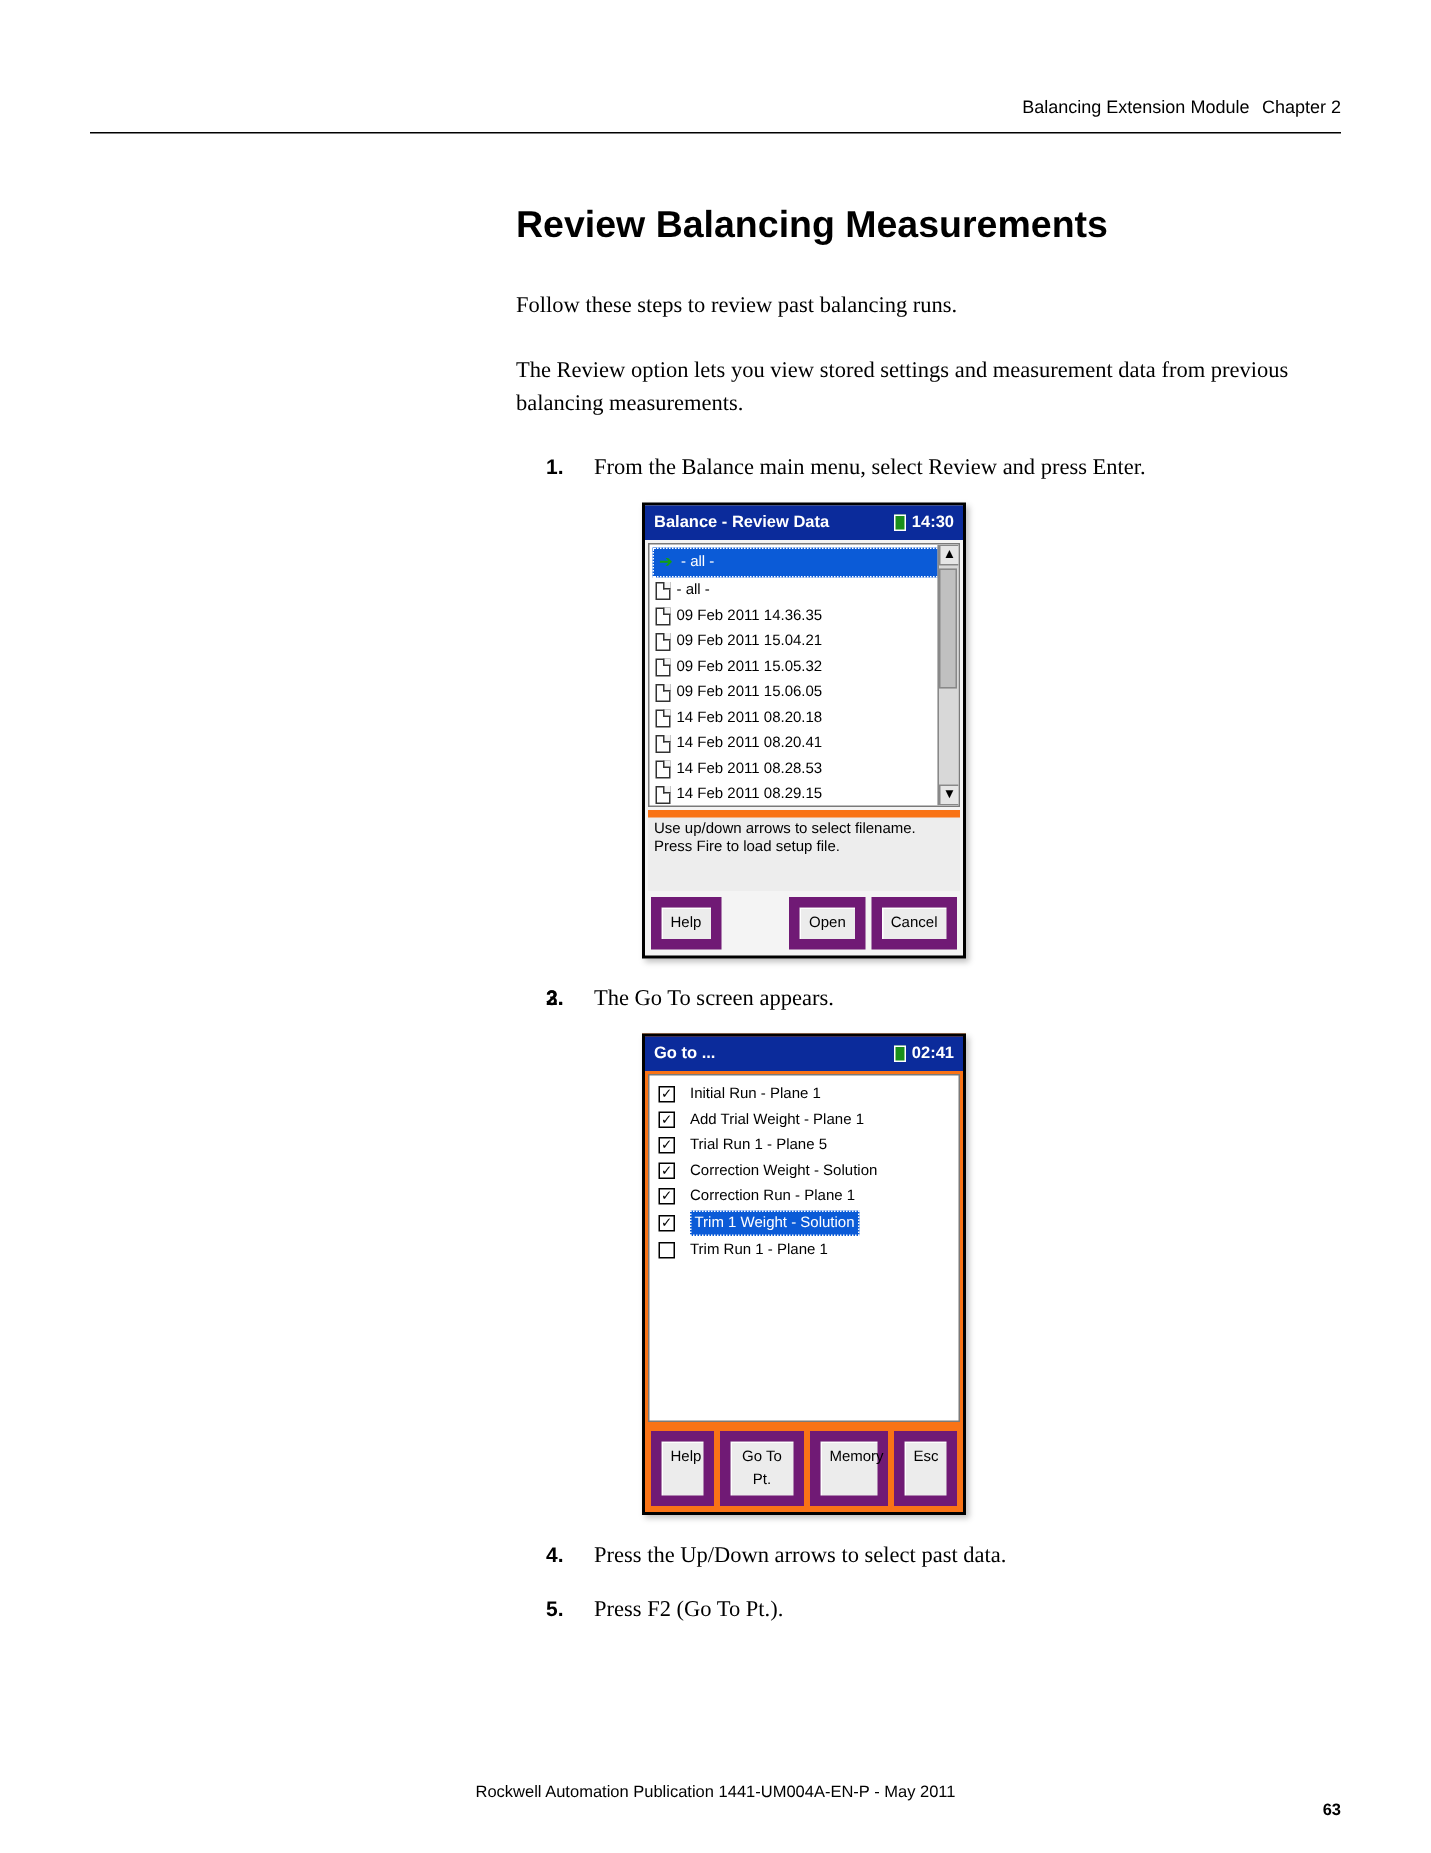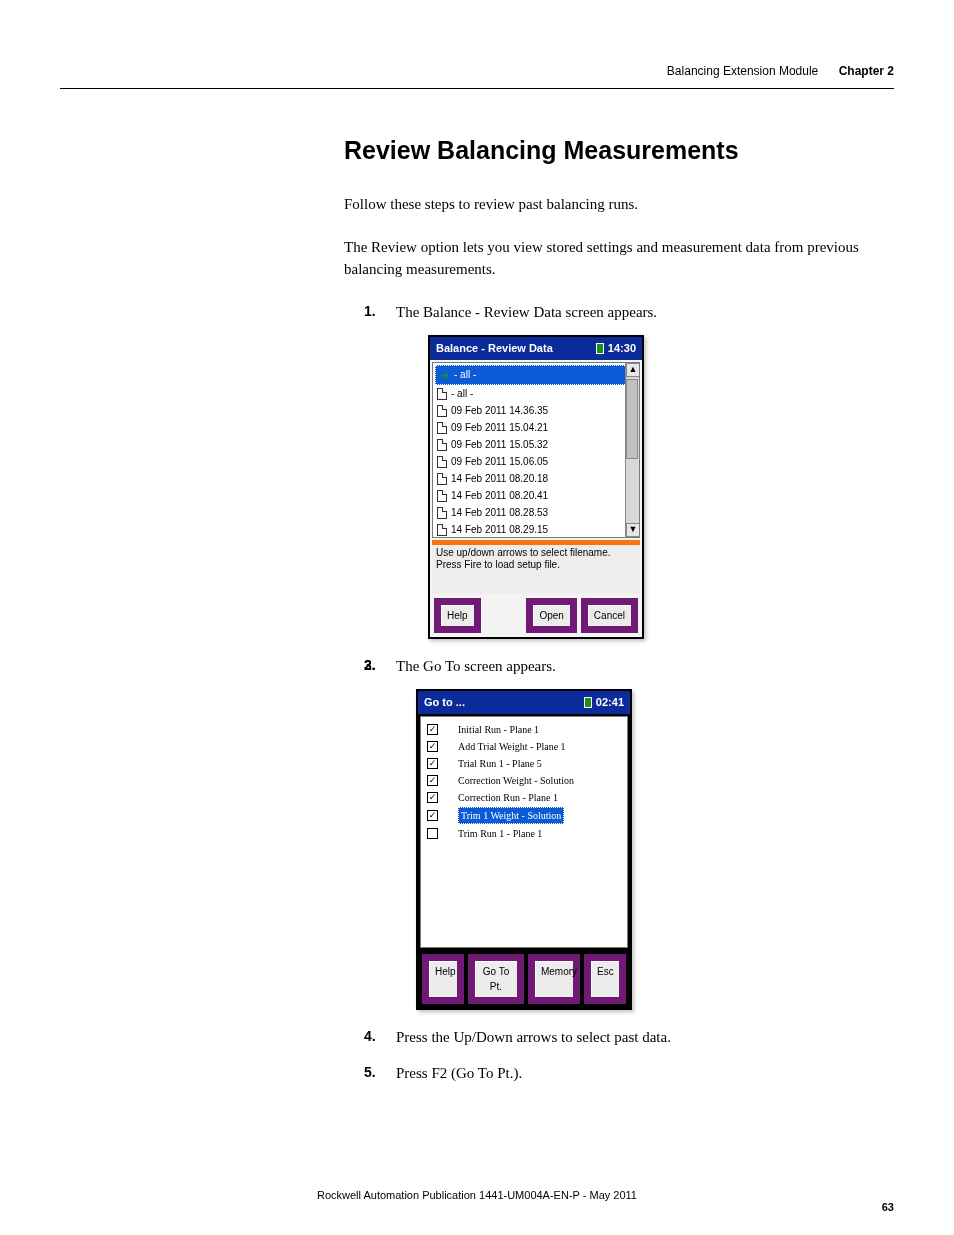--- a/index.html
+++ b/index.html
@@ -24,21 +24,21 @@
     right: 60px;
     border-top: 1px solid #000;
   }
   .header-text {
     position: absolute;
     top: 64px;
     right: 60px;
     font-family: Arial, Helvetica, sans-serif;
     font-size: 12px;
   }
-  .header-text .chapter-label { font-weight: bold; margin-left: 17px; text-align: right; }
+  .header-text .chapter-label { font-weight: normal; margin-left: 5px; text-align: right; }
   .content {
     position: absolute;
     top: 136px;
     left: 344px;
     right: 60px;
   }
   h2 {
     font-family: Arial, Helvetica, sans-serif;
     font-weight: bold;
     font-size: 25px;
@@ -112,23 +112,23 @@
   .filelist .row { display:flex; align-items:center; gap:4px; padding:1px 2px; font-size:10px; color:#000; }
   .filelist .row.sel { background:#0b5bd7; color:#fff; border:1px dotted #fff; }
   .filelist .arrow { color:#12a012; font-size:11px; width:12px; text-align:center; }
   .filelist .doc { width:10px; height:12px; border:1px solid #333; display:inline-block; background:#fff; position:relative; }
   .filelist .doc::after { content:""; position:absolute; right:-1px; top:-1px; width:4px; height:4px; background:#f4f4f4; border-left:1px solid #333; border-bottom:1px solid #333; }
   .hint { font-size:10px; padding:2px 4px 4px 4px; line-height:1.25; color:#000; border-top:5px solid #f97316; margin:0 2px; background:#ededed; height:54px; }
   .btnbar { display:flex; justify-content:space-between; padding:4px; gap:4px; }
   .wbtn { font-size:10px; padding:3px 6px; background:#ececec; border:7px solid #701a75; min-width:42px; text-align:center; box-shadow: inset 1px 1px 0 #fff; }
   .spacer { flex:1; }
   
-  .device2 { width:216px; margin:12px 0 16px 20px; border:2px solid #000; background:#000000; font-family:Tahoma,Arial,sans-serif; font-size:10px; box-shadow:2px 2px 4px rgba(0,0,0,.25); }
+  .device2 { width:216px; margin:12px 0 16px 32px; border:2px solid #000; background:#f97316; font-family:Tahoma,Arial,sans-serif; font-size:10px; box-shadow:2px 2px 4px rgba(0,0,0,.25); }
   .checklist { background:#fff; margin:2px; border:1px solid #7a7a7a; height:232px; padding:4px 6px; }
-  .checklist label { display:flex; align-items:center; gap:20px; font-size:10px; padding:1px 0; cursor:default;font-family:Liberation Serif, serif; }
+  .checklist label { display:flex; align-items:center; gap:10px; font-size:10px; padding:1px 0; cursor:default; }
   .chk { width:11px; height:11px; border:1px solid #000; display:flex; align-items:center; justify-content:center; font-size:9px; line-height:1; }
   .chk.on::after { content:"✓"; }
   .sel2 { background:#0b5bd7; color:#fff; border:1px dotted #fff; padding:0 2px; }
   
   .footer { position:absolute; bottom:34px; left:0; right:0; font-family:Arial, sans-serif; font-size:11px; color:#000; }
   .footer .pub { text-align:center; }
   .footer .pg { position:absolute; right:60px; font-weight:bold; }
 </style>
 </head>
 <body>
@@ -141,21 +141,21 @@
   <div class="header-line"></div>
 
   <div class="content">
     <h2>Review Balancing Measurements</h2>
     <p class="body">Follow these steps to review past balancing runs.</p>
     <p class="body">The Review option lets you view stored settings and measurement data from previous balancing measurements.</p>
 
     <ol class="steps">
       <li>
         <span class="num">1.</span>
-        <div class="substep">The Balance - Review Data screen appears.</div>
+        <span>From the Balance main menu, select Review and press Enter.</span>
 
         
         <div class="device">
           <div class="titlebar">
             <span>Balance - Review Data</span>
             <span class="clock">
               <span class="batt"></span>
               <span>14:30</span>
             </span>
           </div>

